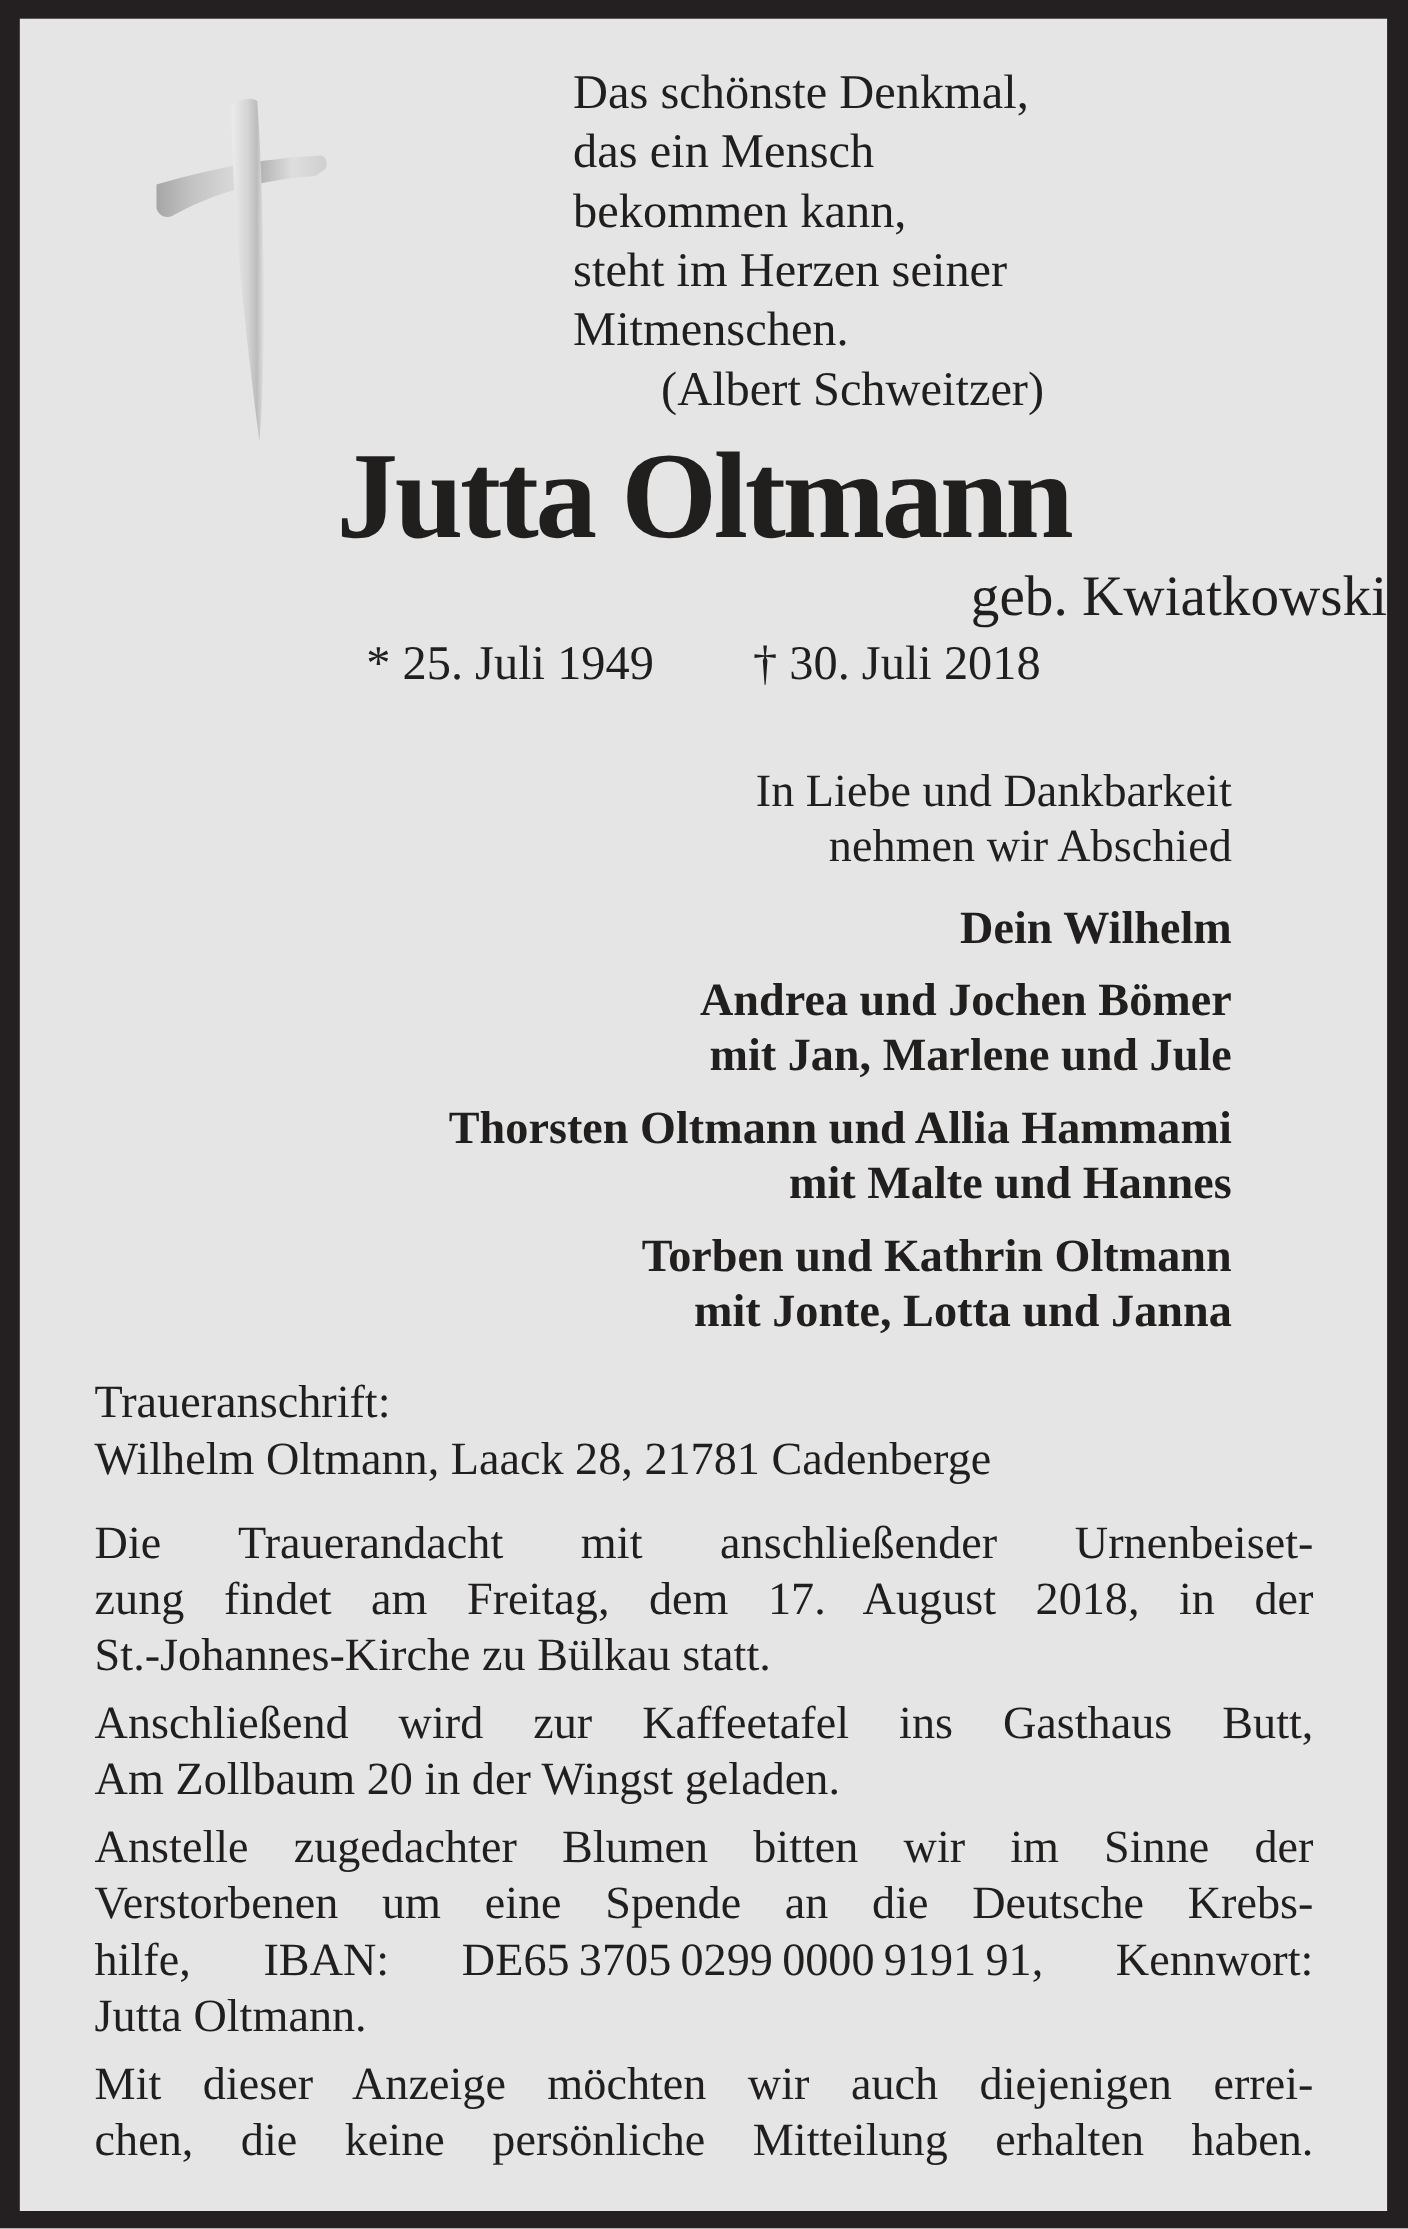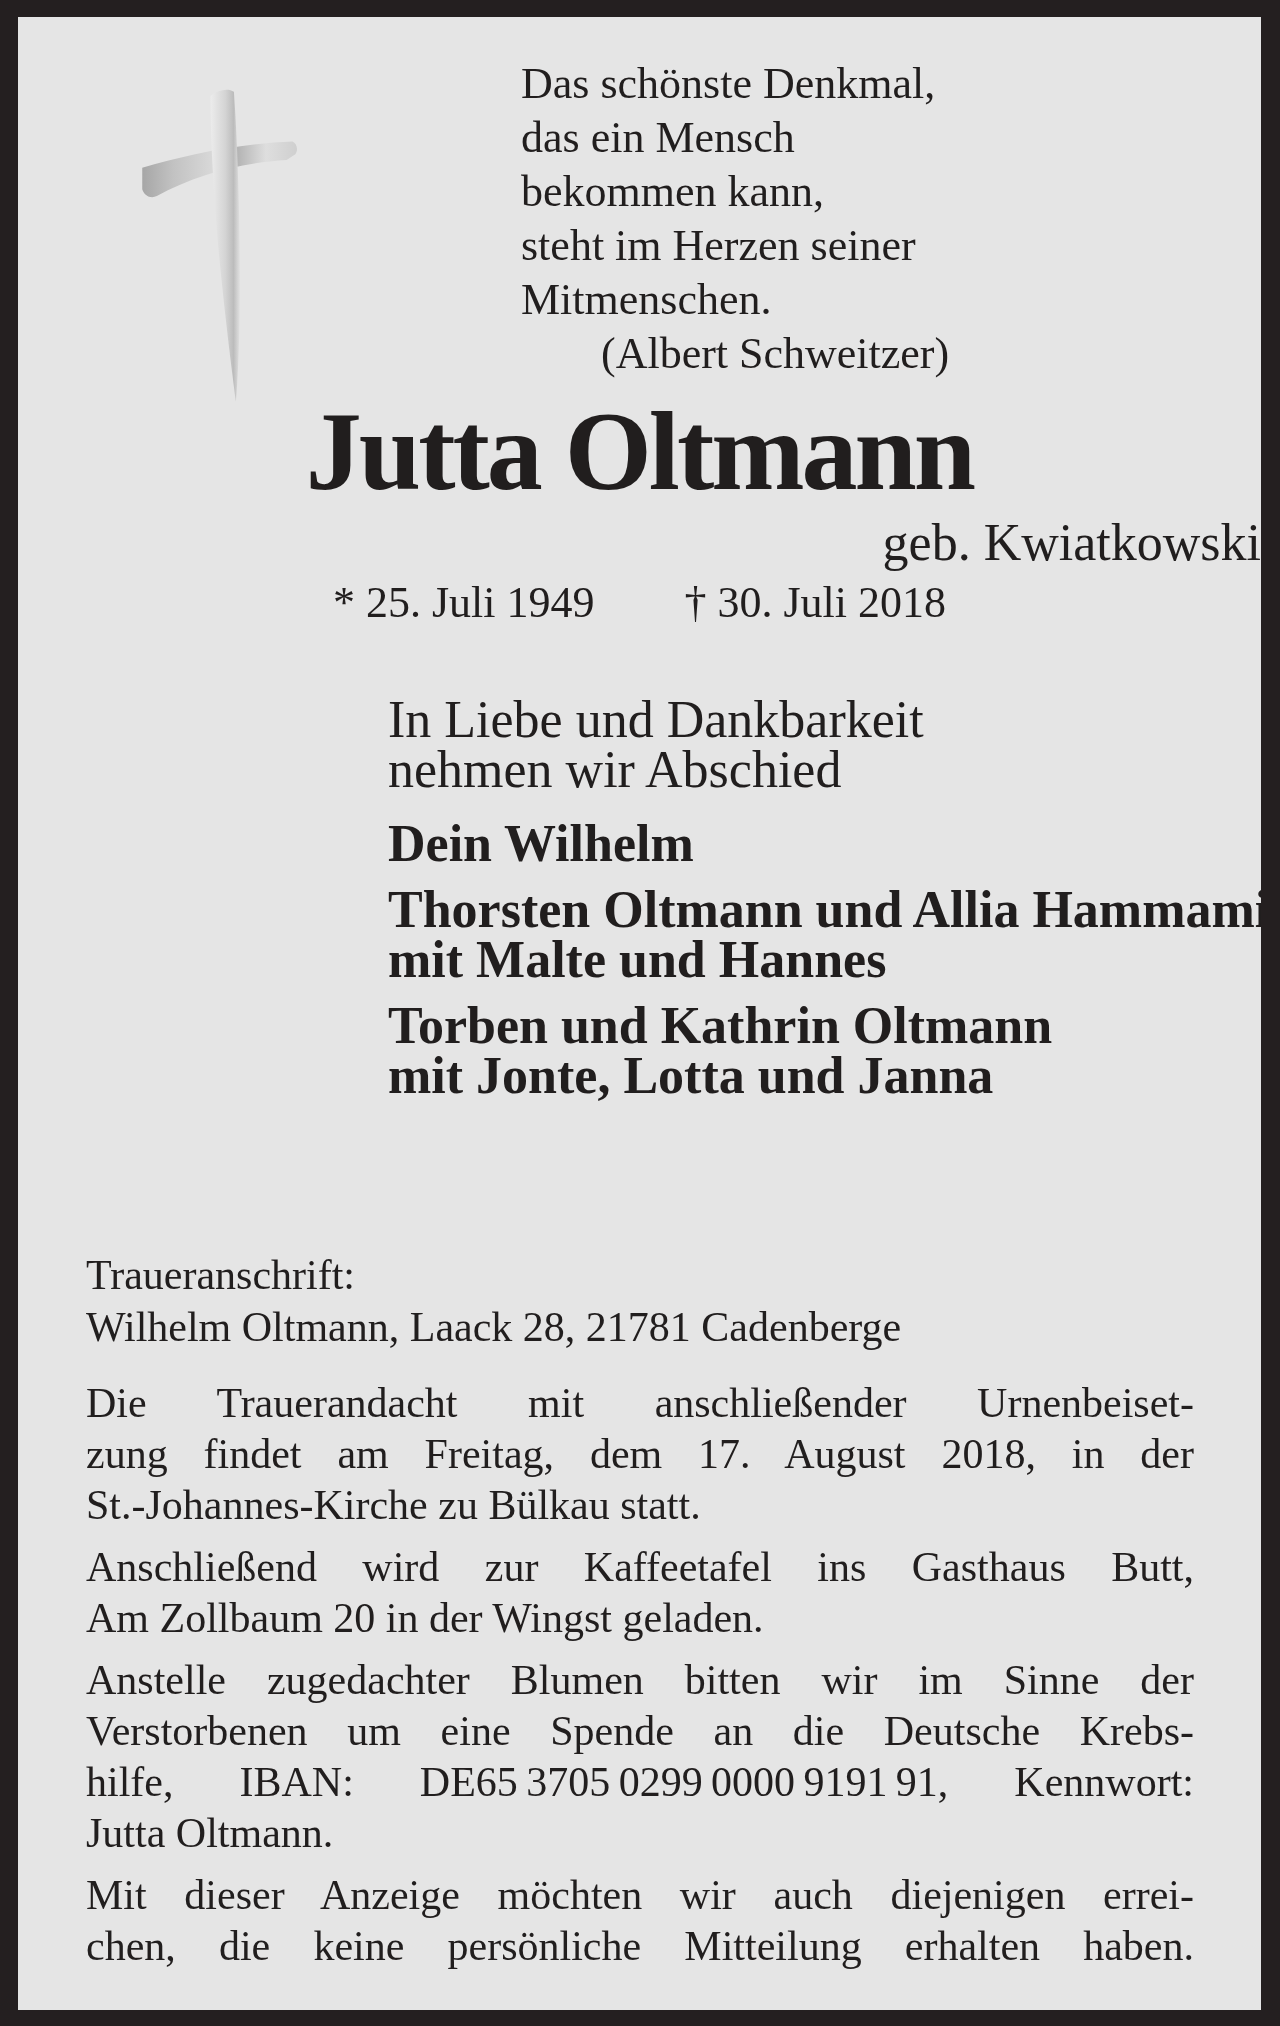--- a/index.html
+++ b/index.html
@@ -75,25 +75,26 @@
     display: flex;
     justify-content: center;
     gap: 90px;
     font-size: 44px;
     line-height: 44px;
   }
 
   
   .family {
     position: absolute;
-    left: 370px;
+    left: 390px;
     top: 678px;
-    font-size: 52px;
+    font-size: 42px;
     line-height: 50px;
     white-space: nowrap;
+    text-align: right;
   }
   .family .group { margin-top: 16px; font-weight: 700; }
   .family .group.first { margin-top: 24px; }
 
   
   .address {
     position: absolute;
     left: 68px;
     top: 1232px;
     font-size: 42px;
@@ -161,20 +162,24 @@
       <span>† 30. Juli 2018</span>
     </div>
 
     <div class="family">
       <div>In Liebe und Dankbarkeit</div>
       <div>nehmen wir Abschied</div>
       <div class="group first">
         <div>Dein Wilhelm</div>
       </div>
       <div class="group">
+        <div>Andrea und Jochen Bömer</div>
+        <div>mit Jan, Marlene und Jule</div>
+      </div>
+      <div class="group">
         <div>Thorsten Oltmann und Allia Hammami</div>
         <div>mit Malte und Hannes</div>
       </div>
       <div class="group">
         <div>Torben und Kathrin Oltmann</div>
         <div>mit Jonte, Lotta und Janna</div>
       </div>
     </div>
 
     <div class="address">

